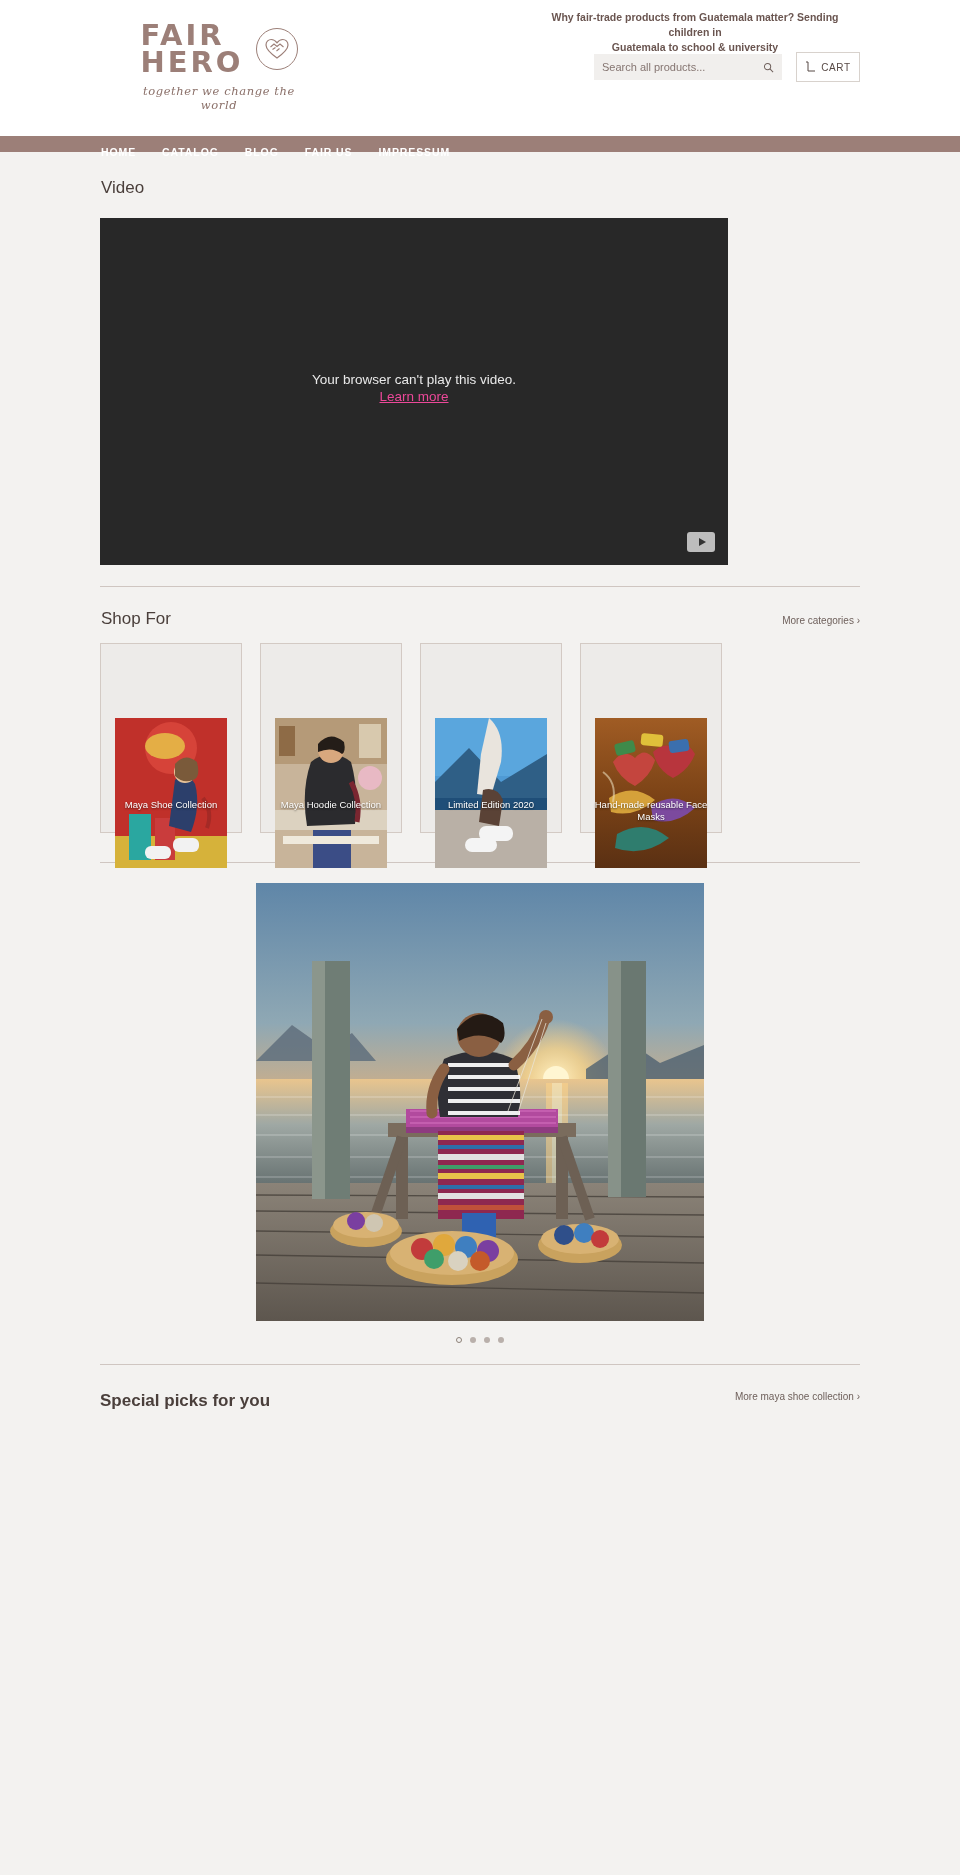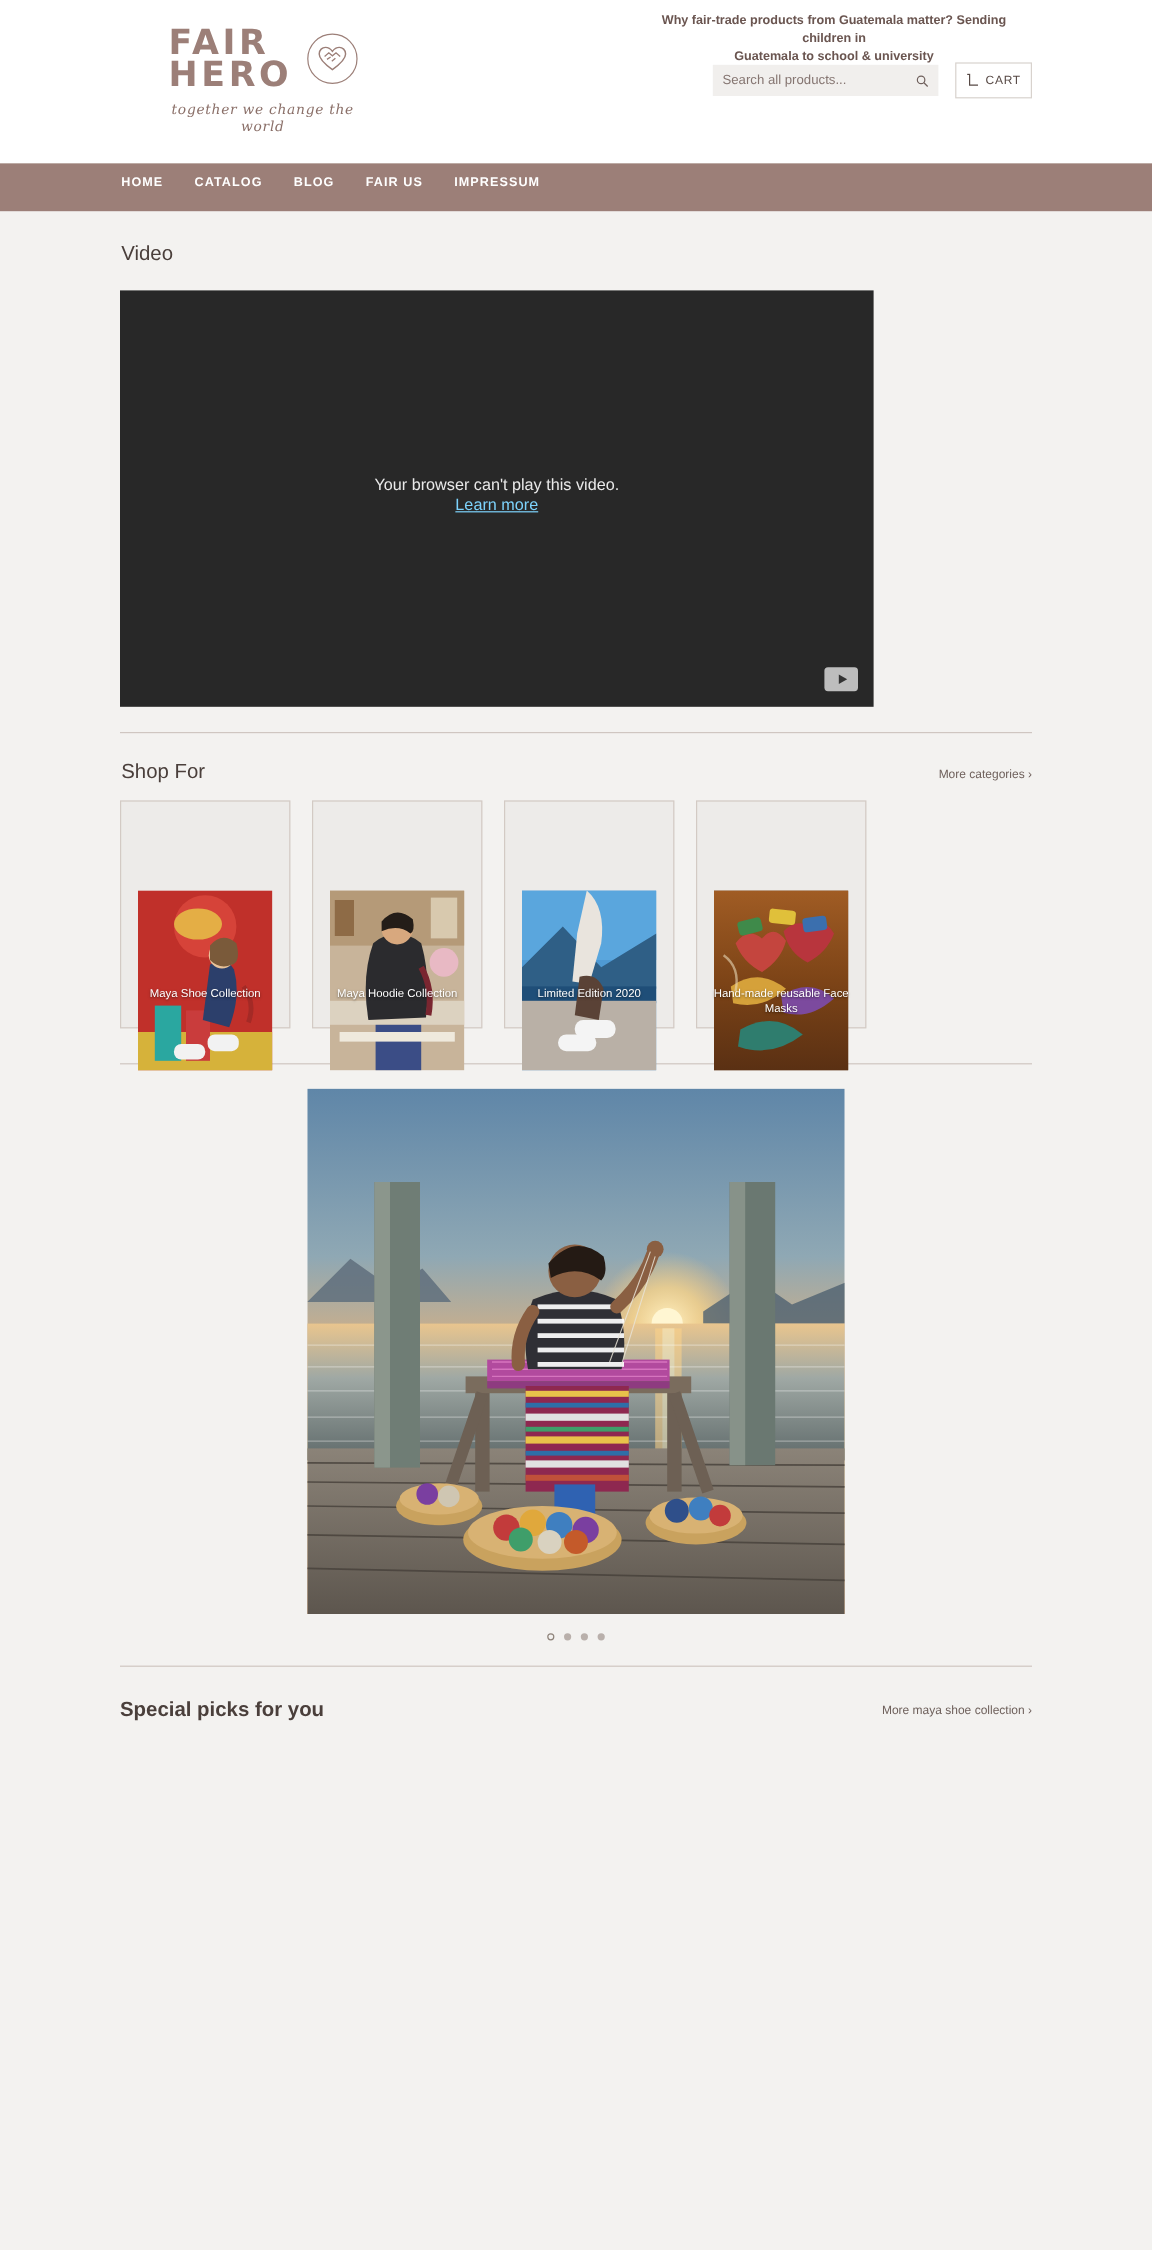--- a/index.html
+++ b/index.html
@@ -112,21 +112,21 @@
     font-size: 10px;
     letter-spacing: 0.6px;
     color: #574945;
     cursor: pointer;
   }
   .cart-ico { font-size: 11px; }
 
   
   .navbar {
     background: #9c7f78;
-    height: 40px;
+    height: 16px;
   }
   .nav-inner {
     width: 760px;
     margin: 0 auto;
     height: 32px;
     display: flex;
     align-items: center;
     gap: 26px;
     padding-left: 1px;
   }
@@ -159,21 +159,21 @@
   .video-msg {
     position: absolute;
     left: 0; right: 0;
     top: 154px;
     text-align: center;
     color: #e9e9e9;
     font-size: 13.5px;
     line-height: 1.22;
   }
   .video-msg a {
-    color: #7dd3fc;
+    color: #ec4899;
     display: inline-block;
     margin-top: 1px;
   }
   .video-play {
     position: absolute;
     right: 13px;
     bottom: 13px;
     width: 28px; height: 20px;
     background: #bdbdbd;
     border-radius: 3px;
@@ -266,21 +266,21 @@
     cursor: pointer;
   }
   .dot.hollow {
     background: transparent;
     border: 1px solid #8d8views;
     border: 1px solid #8d8279;
   }
 
   .picks-head {
     display: flex;
-    align-items: center;
+    align-items: flex-start;
     justify-content: space-between;
     padding-top: 26px;
   }
   .picks-title {
     font-size: 17px;
     color: #4a3f3b;
   }
 
   svg { display: block; }
 </style>

